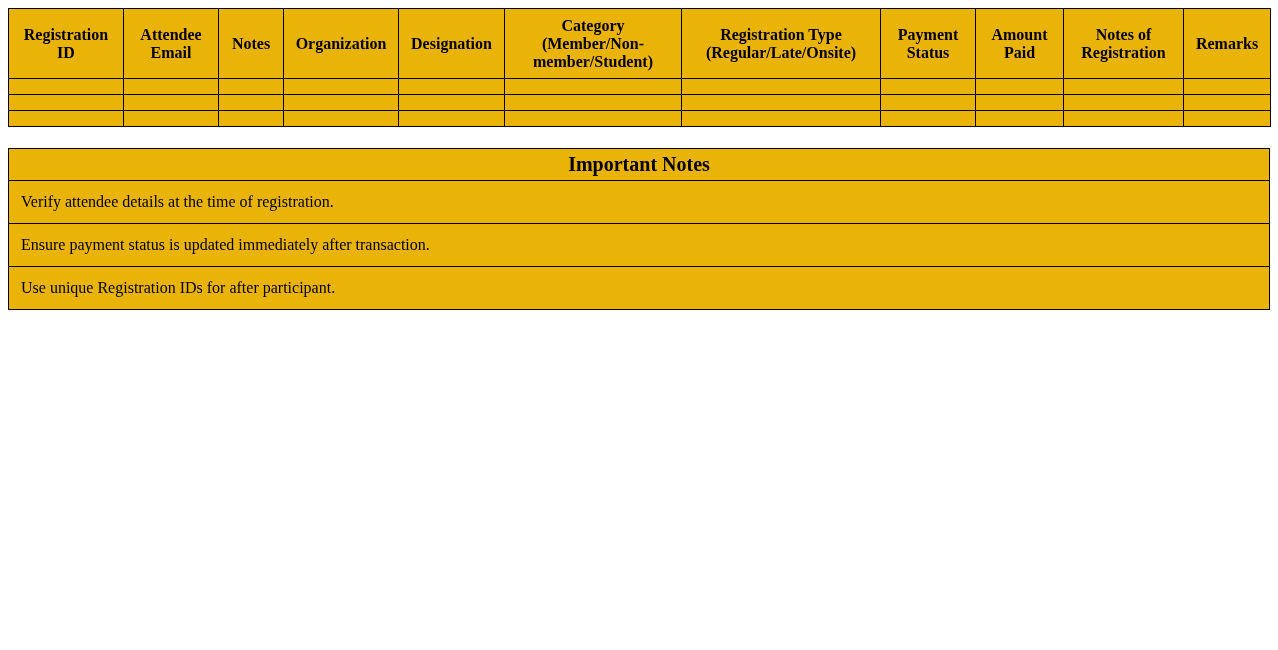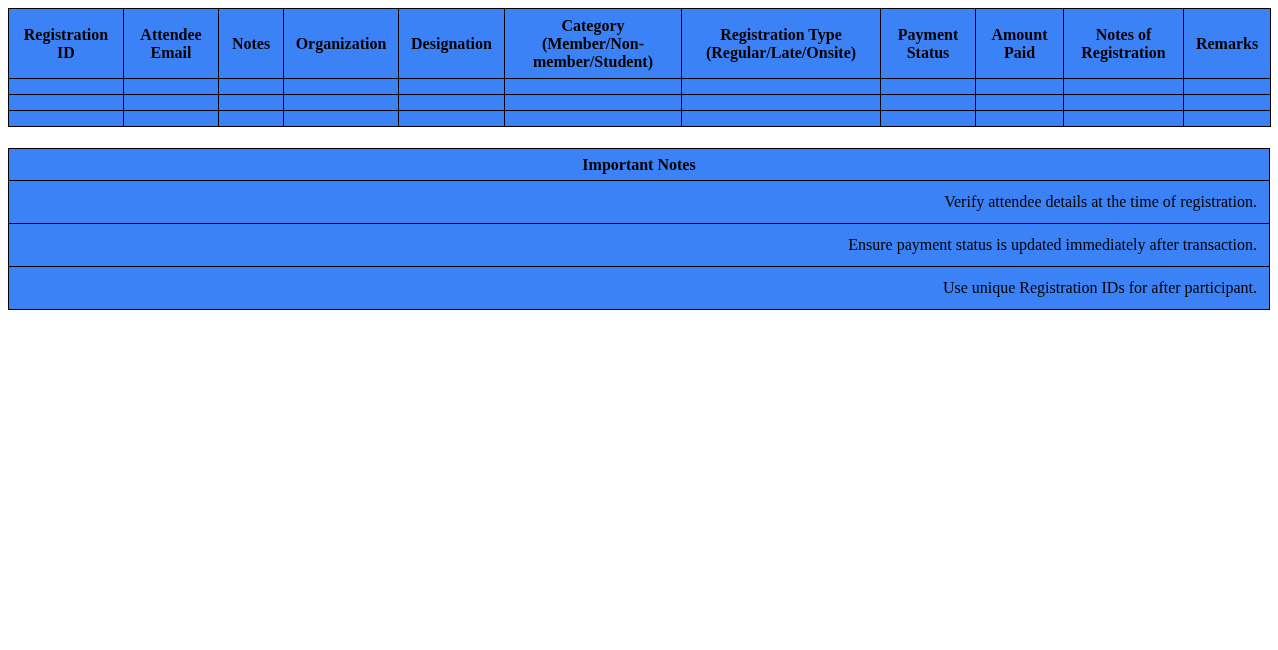--- a/index.html
+++ b/index.html
@@ -15,21 +15,21 @@
     color: #000000;
     overflow: hidden;
   }
   .page {
     padding: 8px;
   }
   table {
     border-collapse: collapse;
     table-layout: fixed;
     width: 1262px;
-    background: #3b82f6;
+    background: #eab308;
   }
   th, td {
     border: 1px solid #000000;
     box-sizing: border-box;
   }
   
   .reg-table th {
     font-size: 16px;
     font-weight: bold;
     text-align: center;
@@ -44,30 +44,30 @@
   }
   .reg-table tbody td {
     font-size: 13px;
     padding: 0 2px;
   }
   
   .notes-table {
     margin-top: 21px;
   }
   .notes-table th {
-    font-size: 16px;
+    font-size: 20px;
     font-weight: bold;
     text-align: center;
     vertical-align: middle;
     height: 32px;
     padding: 0 4px;
   }
   .notes-table td {
     font-size: 16px;
-    text-align: right;
+    text-align: left;
     vertical-align: middle;
     height: 34px;
     padding: 12px 12px;
   }
 </style>
 </head>
 <body>
 
 <div class="page">
 

